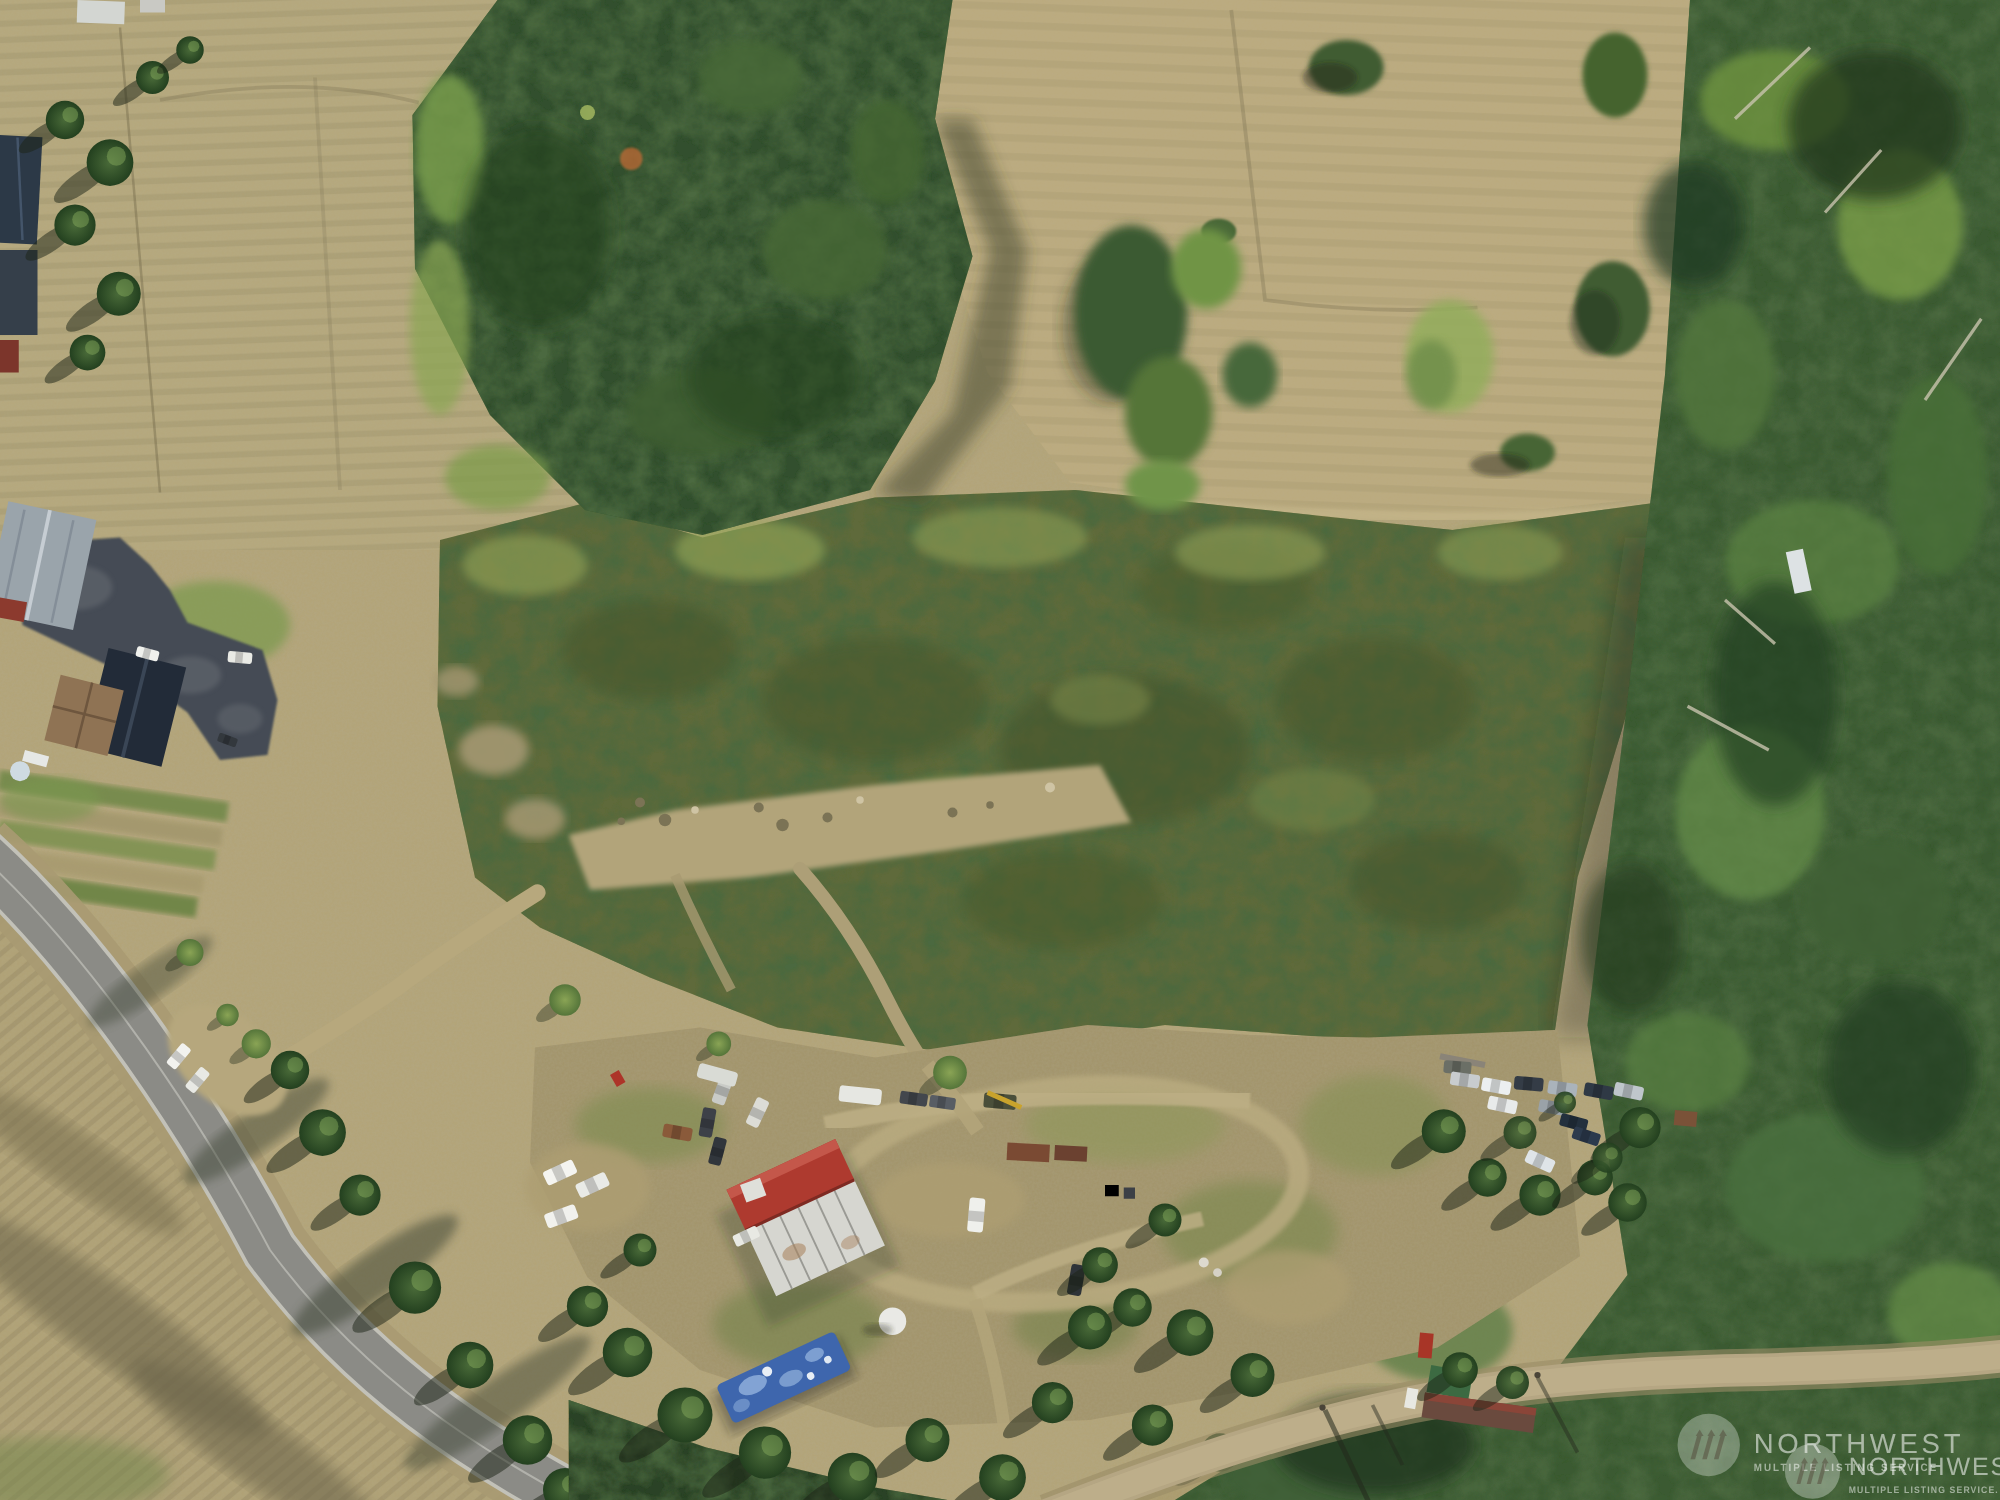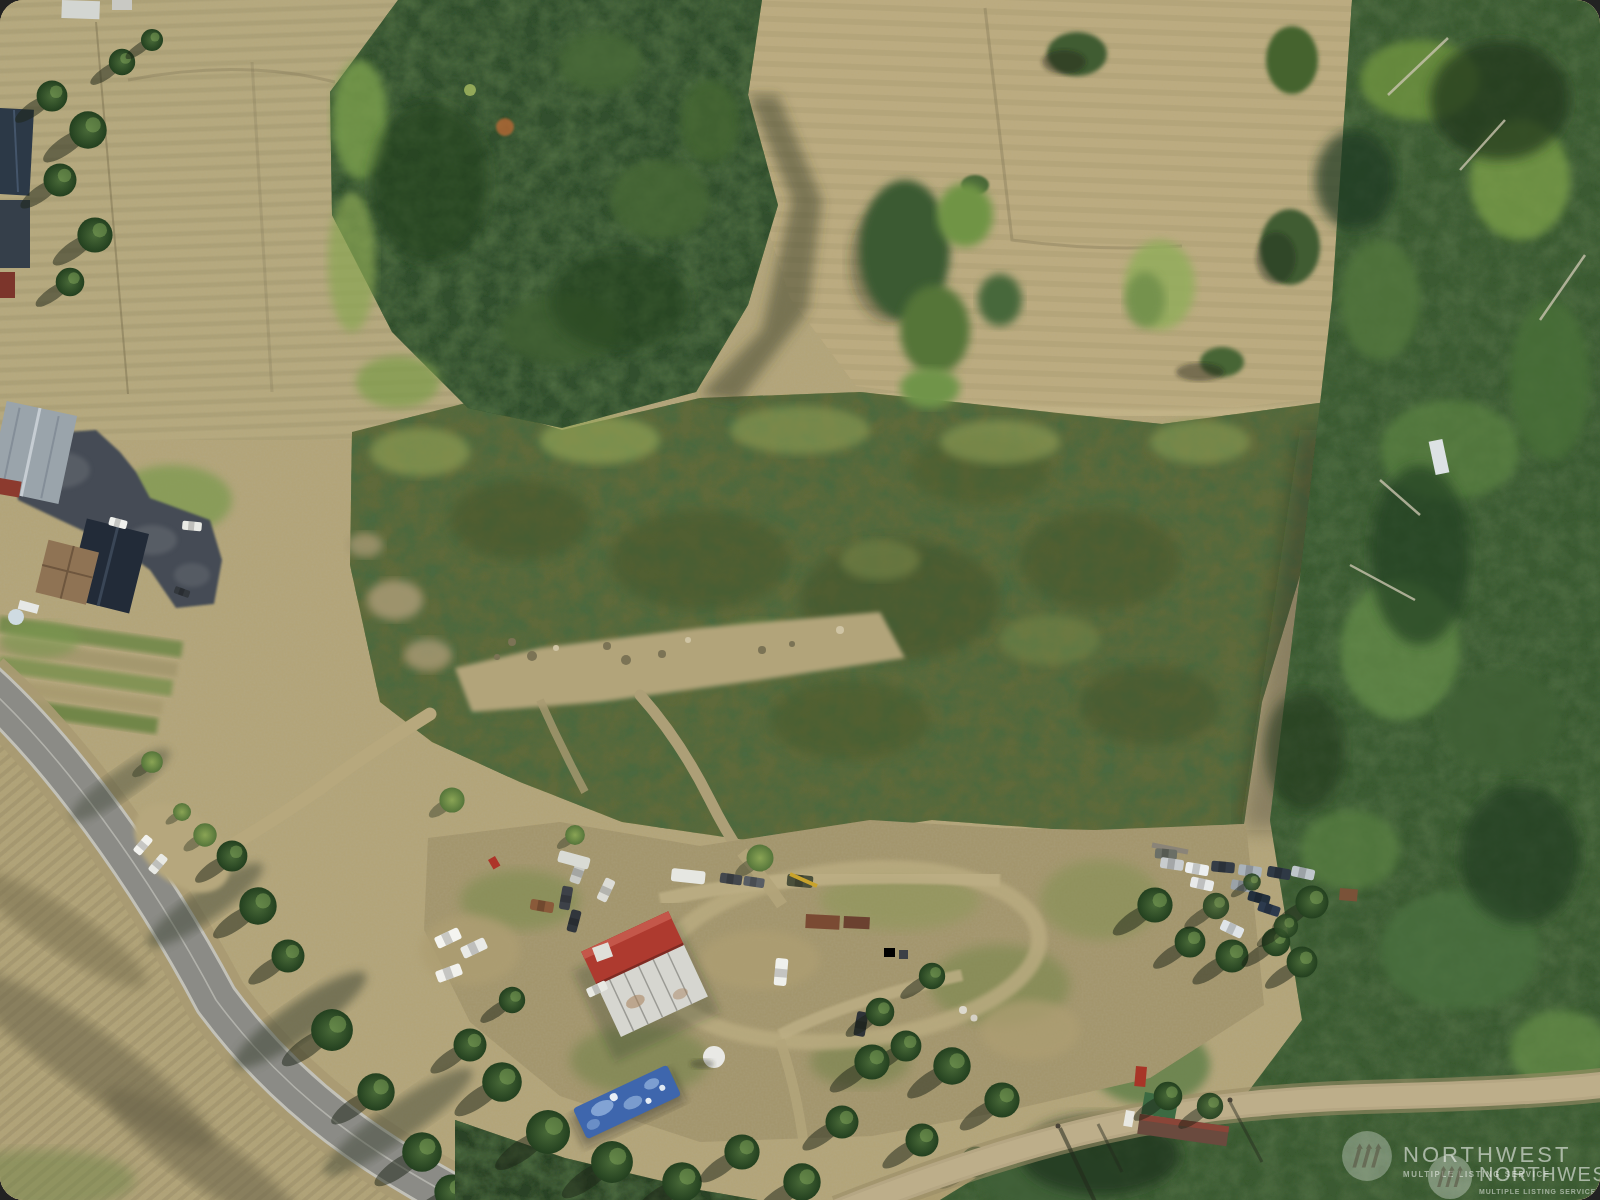--- a/index.html
+++ b/index.html
@@ -1,17 +1,17 @@
 <!DOCTYPE html>
 <html><head>
 <meta charset="utf-8">
 <style>
   html,body{margin:0;padding:0;background:#222;}
   #canvas{position:relative;width:1600px;height:1200px;overflow:hidden;
-          font-family:"Liberation Sans",sans-serif;background:#b3a478;border-radius:24px;}
+          font-family:"Liberation Sans",sans-serif;background:#b3a478;}
   #canvas svg.scene{position:absolute;left:0;top:0;}
   
   .wm{position:absolute;display:flex;align-items:center;color:#fff;pointer-events:none;}
   .wm .wm-logo{flex:0 0 auto;}
   .wm .wm-textcol{display:flex;flex-direction:column;}
   .wm .wm-title{font-weight:400;line-height:1.05;white-space:nowrap;
                 color:rgba(255,255,255,0.55);}
   .wm .wm-sub{font-weight:700;white-space:nowrap;color:rgba(255,255,255,0.5);
               transform:scaleX(.92);transform-origin:left center;}
   .wm-back{left:1341px;top:1130px;gap:10px;}

